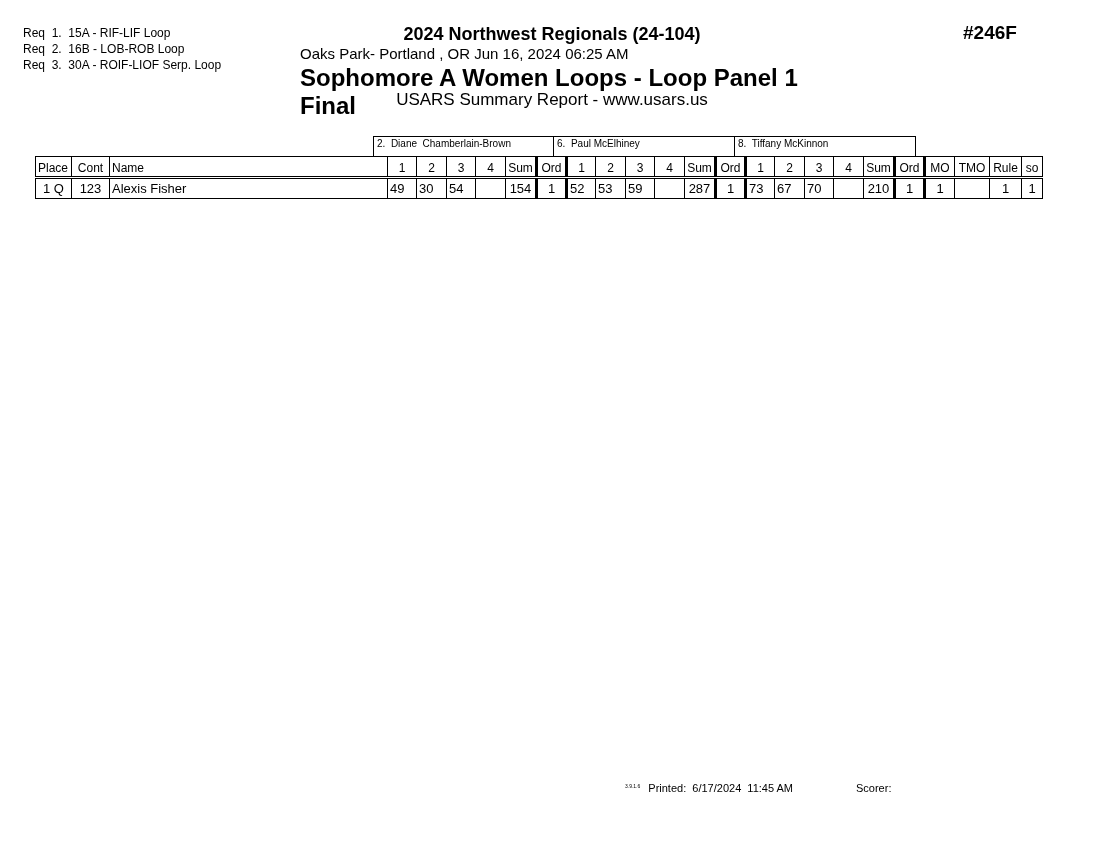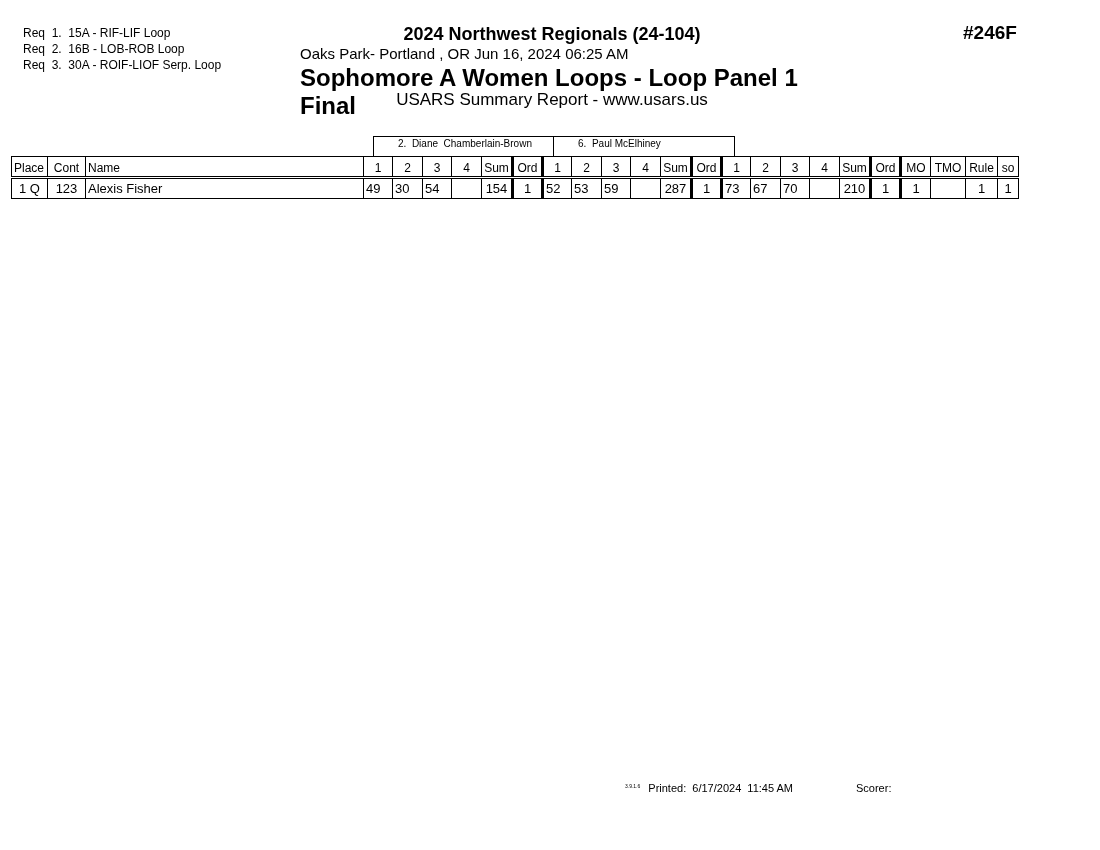--- a/index.html
+++ b/index.html
@@ -6,24 +6,24 @@
     body { width:1100px; height:850px; position:relative; font-family:"Liberation Sans", sans-serif; color:#000; overflow:hidden; }
     .reqs { position:absolute; left:23px; top:25px; font-size:12px; line-height:16px; }
     .reqs div { white-space:pre; }
     .event-id { position:absolute; left:963px; top:22px; font-size:19px; font-weight:bold; }
     .h-title { position:absolute; left:300px; width:504px; top:24px; text-align:center; font-size:18px; font-weight:bold; }
     .h-loc { position:absolute; left:300px; width:504px; top:45px; text-align:left; font-size:15px; }
     .h-event { position:absolute; left:300px; width:504px; top:64px; text-align:left; font-size:24px; font-weight:bold; }
     .h-report { position:absolute; left:300px; width:504px; top:90px; text-align:center; font-size:17px; }
 
     .judges { position:absolute; top:136px; left:373px; height:20px; display:flex; }
-    .judge { border:1px solid #000; border-bottom:none; font-size:10px; padding:1px 0 0 24px; box-sizing:border-box; height:21px; white-space:pre; }
+    .judge { border:1px solid #000; border-bottom:none; font-size:10px; padding:1px 0 0 3px; box-sizing:border-box; height:21px; white-space:pre; }
     .judge + .judge { border-left:none; }
 
-    table.res { position:absolute; left:11px; top:156px; border-collapse:collapse; font-size:12px; }
+    table.res { position:absolute; left:35px; top:156px; border-collapse:collapse; font-size:12px; }
     table.res td { border:1px solid #000; height:19px; padding:0 2px; box-sizing:border-box; text-align:center; white-space:nowrap; }
     table.res tr.hdr td { height:21px; vertical-align:bottom; padding-bottom:1px; border-bottom:3px double #000; }
     table.res tr.row td { font-size:13px; height:21px; }
     .l { text-align:left !important; }
     .r { text-align:right; }
     .b { font-weight:normal; }
     .thickL { border-left:3px solid #000 !important; }
     .thickR { border-right:3px solid #000 !important; }
 
     .footer { position:absolute; top:782px; left:625px; font-size:11px; display:flex; align-items:baseline; }
@@ -42,20 +42,21 @@
 
 <div class="h-title">2024 Northwest Regionals (24-104)</div>
 <div class="h-loc">Oaks Park- Portland , OR  Jun 16, 2024  06:25 AM</div>
 <div class="h-event">Sophomore A Women Loops - Loop Panel 1 Final</div>
 <div class="h-report">USARS Summary Report - www.usars.us</div>
 <div class="event-id">#246F</div>
 
 <div class="judges">
   <div class="judge" style="width:181px">2.  Diane  Chamberlain-Brown</div>
   <div class="judge" style="width:181px">6.  Paul McElhiney</div>
+  <div class="judge" style="width:181px">8.  Tiffany McKinnon</div>
 </div>
 
 <table class="res">
   <colgroup>
     <col style="width:36px">
       <col style="width:38px">
       <col style="width:278px">
     <col style="width:29px">
       <col style="width:30px">
       <col style="width:29px">

